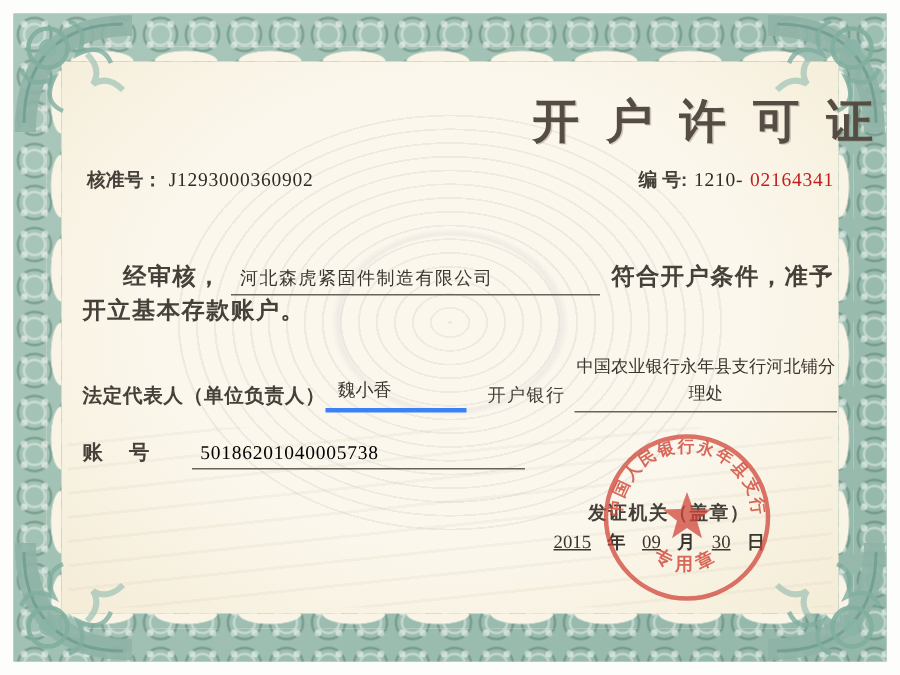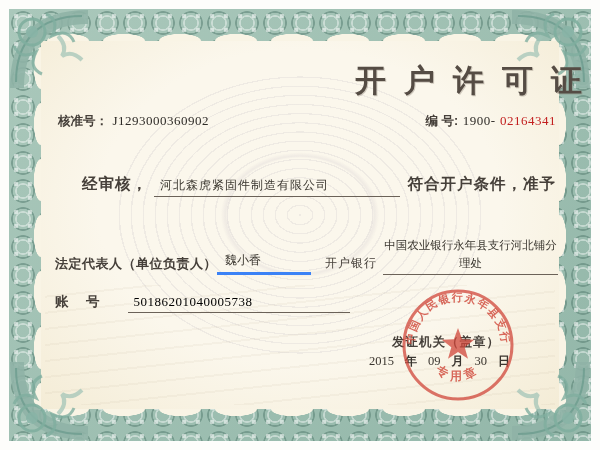--- a/index.html
+++ b/index.html
@@ -79,21 +79,21 @@
   .line-rep{position:absolute;left:55px;right:42px;top:236px;display:flex;align-items:flex-end;}
   .rep-lbl{font-size:13px;font-weight:bold;color:#46403a;letter-spacing:0.5px;padding-bottom:2px;}
   .u-name{width:86px;border-bottom:3px solid #3b82f6;font-size:12px;padding:0 0 3px 8px;color:#3a362f;}
   .bank-lbl{font-size:12px;font-weight:normal;color:#46403a;margin-left:14px;padding-bottom:3px;white-space:nowrap;letter-spacing:1px;}
   .u-bank{flex:1;margin-left:6px;border-bottom:1px solid #6b6258;font-size:11.5px;line-height:1.6;color:#3a362f;padding-bottom:1px;text-align:center;}
   .line-acct{position:absolute;left:55px;right:250px;top:293px;display:flex;align-items:baseline;gap:16px;}
   .acct-lbl{font-size:13.5px;font-weight:bold;color:#46403a;letter-spacing:2px;white-space:pre;}
   .u-acct{flex:1;margin-left:10px;border-bottom:1px solid #6b6258;font-family:"Liberation Serif","DejaVu Serif",serif;font-size:13px;color:#000000;padding:0 0 2px 6px;letter-spacing:0.5px;}
   .issuer-lbl{position:absolute;left:392px;top:334px;font-size:12.5px;font-weight:bold;color:#46403a;letter-spacing:1px;}
   .date-row{position:absolute;left:364px;top:353px;display:flex;align-items:baseline;font-size:12px;color:#3a352f;}
-  .date-row .n{font-family:"Liberation Serif","DejaVu Serif",serif;font-size:12.5px;margin:0 5px;}
+  .date-row .n{font-family:"Liberation Serif","DejaVu Serif",serif;font-size:12.5px;margin:0 5px;text-decoration:underline;}
   .date-row .c{font-weight:bold;margin:0 6px;}
   
   .seal{position:absolute;left:392px;top:279px;width:132px;height:132px;z-index:6;pointer-events:none;opacity:0.88;}
 </style>
 </head>
 <body>
 
 <div class="frame"></div>
 <div class="paper"></div>
 <div class="scallop top"></div>
@@ -153,31 +153,32 @@
 
   <div class="title">开户许可证</div>
 
   <div class="row-numbers">
     <span class="approval">
       <span class="lbl">核准号：</span>
       <span class="num-val">J1293000360902</span>
     </span>
     <span class="serial">
       <span class="lbl">编 号:</span>
-      <span class="num-val">1900-</span>
+      <span class="num-val">1210-</span>
       <span class="num-val red">02164341</span>
     </span>
   </div>
 
   <div class="line-review">
     <span class="big">经审核，</span>
     <span class="u-company">河北森虎紧固件制造有限公司</span>
     <span class="big">符合开户条件，准予</span>
   </div>
 
+  <div class="line-open big">开立基本存款账户。</div>
 
   <div class="line-rep">
     <span class="rep-lbl">法定代表人（单位负责人）</span>
     <span class="u-name">魏小香</span>
     <span class="bank-lbl">开户银行</span>
     <span class="u-bank"><span>中国农业银行永年县支行河北铺分</span><br><span>理处</span></span>
   </div>
 
   <div class="line-acct">
     <span class="acct-lbl">账　号</span>

